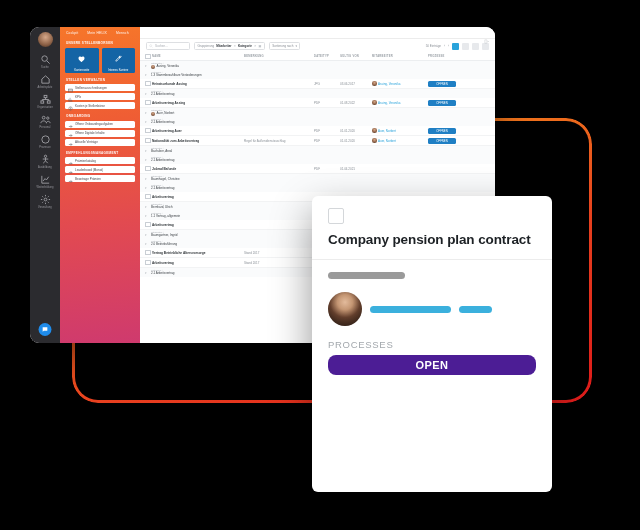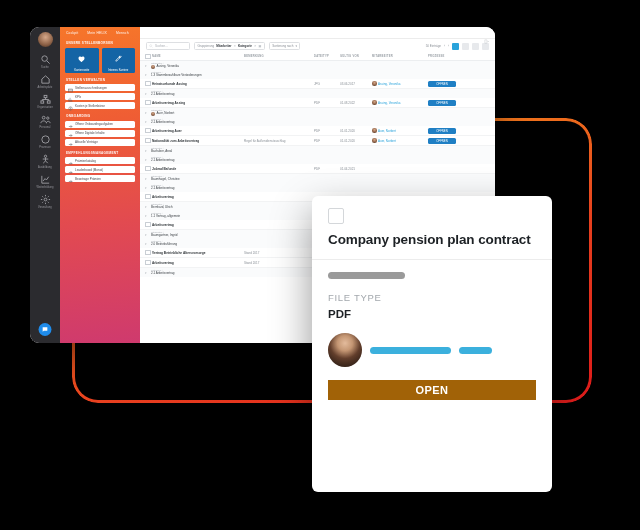--- a/index.html
+++ b/index.html
@@ -193,21 +193,21 @@
   .f-val{font-size:11.5px;font-weight:bold;color:#1d2125;}
   .emp-row{display:flex;align-items:center;gap:8px;}
   .emp-av{
     width:34px;height:34px;border-radius:50%;flex:0 0 34px;
     background:radial-gradient(circle at 50% 30%,#e3bb9c 0%,#c49673 26%,#6b4430 52%,#2f2018 100%);
     box-shadow:inset 0 -6px 10px rgba(0,0,0,.22);
   }
   .bar-cy1{height:7px;width:81px;border-radius:4px;background:#3bb0dd;}
   .bar-cy2{height:7px;width:33px;border-radius:4px;background:#3bb0dd;}
   .open-btn{
-    height:20px;background:#a16207;border-radius:0;color:#fff;
+    height:20px;background:#4c1d95;border-radius:8px;color:#fff;
     display:flex;align-items:center;justify-content:center;
     font-size:11px;font-weight:bold;letter-spacing:.4px;
   }
 </style>
 </head>
 <body>
 
 <div class="stage">
 
   <div class="frame"></div>
@@ -668,34 +668,31 @@
     <div class="card-head">
       <div class="card-cb"></div>
       <div class="card-title">Company pension plan contract</div>
     </div>
     <div class="card-body">
 
       <div class="f-blk">
         <div class="bar-dark"></div>
       </div>
 
-      <div class="f-blk">
-        <div class="f-lbl">FILE TYPE</div>
-        <div class="f-val">PDF</div>
-      </div>
 
 
       <div class="f-blk">
         <div class="emp-row">
           <div class="emp-av"></div>
           <div class="bar-cy1"></div>
           <div class="bar-cy2"></div>
         </div>
       </div>
 
       <div>
+        <div class="f-lbl">PROCESSES</div>
         <div class="open-btn">OPEN</div>
       </div>
 
     </div>
   </div>
 
 </div>
 
 </body></html>

